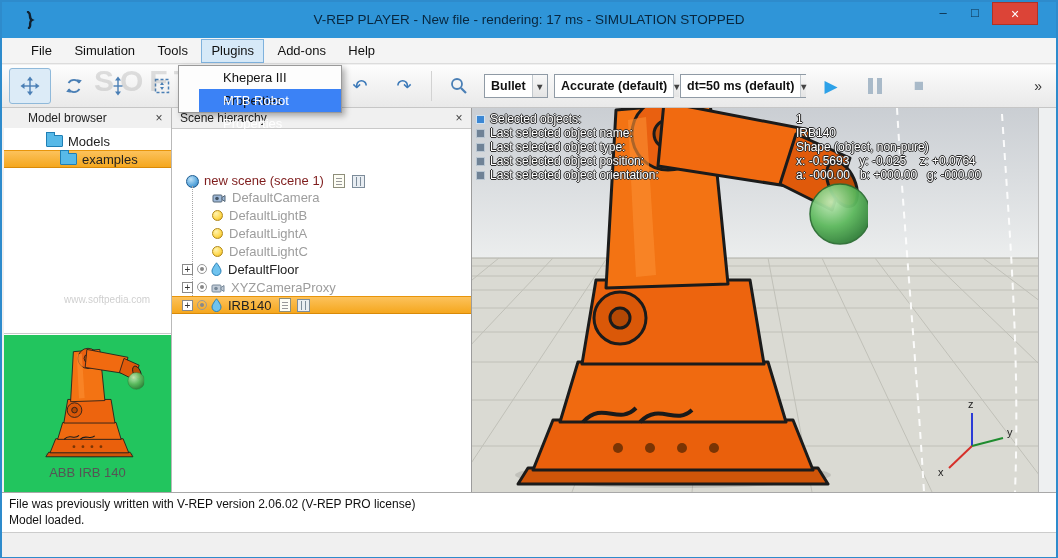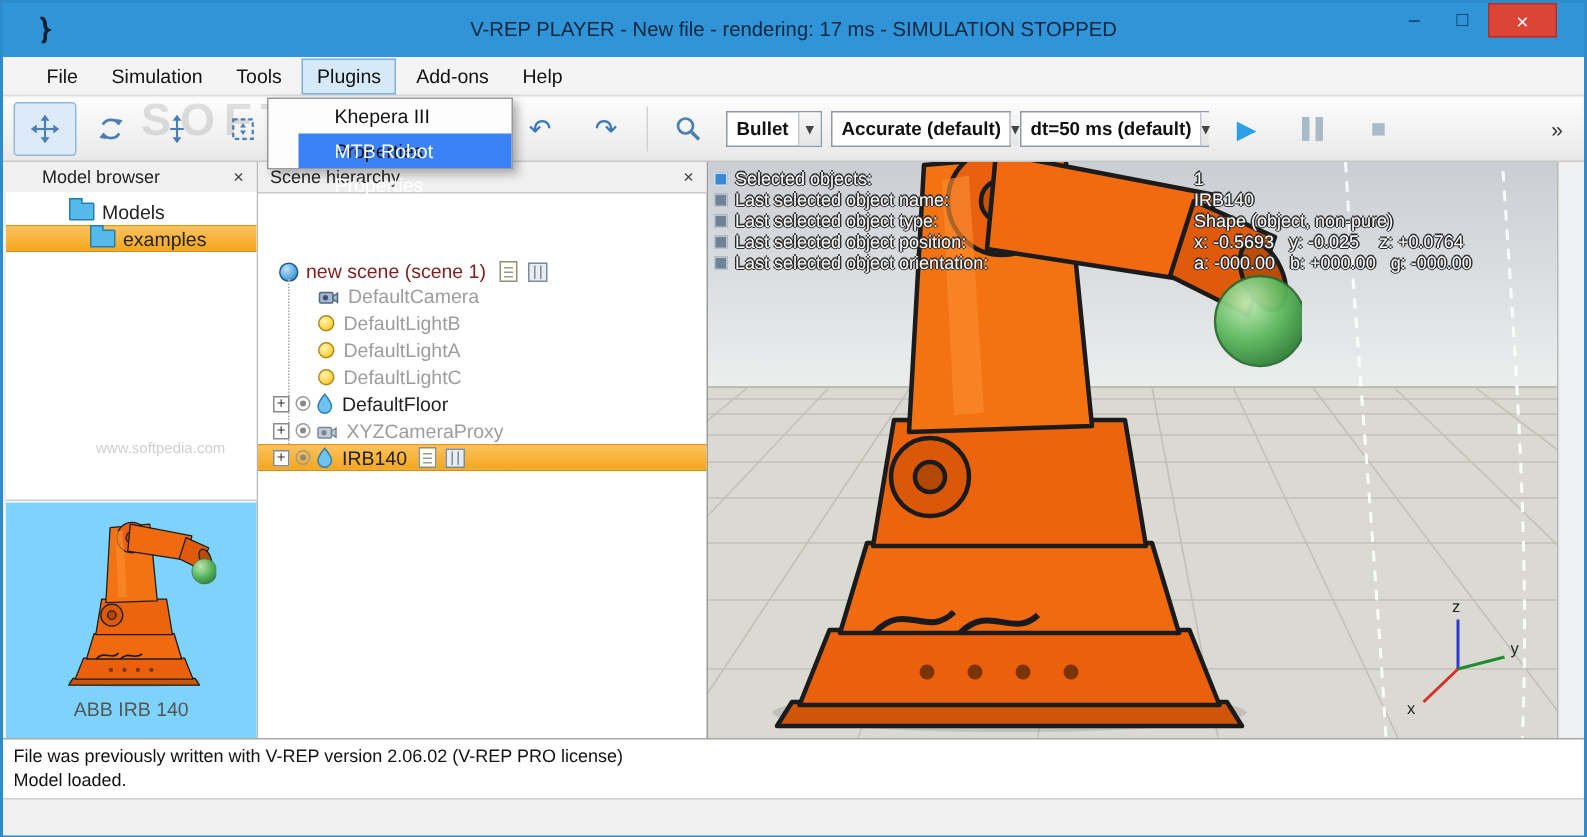--- a/index.html
+++ b/index.html
@@ -49,21 +49,21 @@
 
   .model-browser{position:absolute;left:2px;top:106px;width:168px;height:384px;background:#fff;border-right:1px solid #b9b9b9;box-sizing:border-box;}
   .mb-header{padding-left:24px;}
   .mb-tree{position:absolute;left:0;top:20px;right:0;height:206px;background:#fff;border-bottom:1px solid #c9c9c9;padding-top:4px;box-sizing:border-box;}
   .mb-row{height:18px;display:flex;align-items:center;font-size:13px;color:#222;gap:5px;}
   .mb-row.lvl0{padding-left:42px;}
   .mb-row.lvl1{padding-left:56px;}
   .mb-row.selected{background:linear-gradient(#fcc25c,#f5a71e);border-top:1px solid #e8950a;border-bottom:1px solid #d98a08;box-sizing:border-box;}
   .folder{width:15px;height:10px;background:#57b9e8;border:1px solid #1f7fb5;border-radius:1px;position:relative;flex:0 0 auto;}
   .folder::before{content:"";position:absolute;top:-4px;left:-1px;width:7px;height:3px;background:#57b9e8;border:1px solid #1f7fb5;border-bottom:none;}
-  .mb-preview{position:absolute;left:0;top:227px;right:0;bottom:0;background:#7dd3fc;text-align:center;}
+  .mb-preview{position:absolute;left:0;top:227px;right:0;bottom:0;background:#22c55e;text-align:center;}
   .mb-preview svg{margin-top:6px;}
   .mb-caption{position:absolute;left:0;right:0;bottom:12px;font-size:13px;color:#555;}
 
   .scene-hier{position:absolute;left:170px;top:106px;width:300px;height:384px;background:#fff;border-right:1px solid #9c9c9c;box-sizing:border-box;}
   .sh-tree{padding-top:6px;}
   .sh-root{height:19px;display:flex;align-items:flex-end;gap:5px;padding-left:14px;font-size:13px;color:#7f1d1d;margin-top:34px;}
   .sh-kids{position:relative;}
   .sh-kids::before{content:"";position:absolute;left:20px;top:-2px;height:128px;border-left:1px dotted #a8a8a8;}
   .sh-row{height:18px;display:flex;align-items:center;gap:4px;font-size:13px;color:#222;position:relative;}
   .sh-row.plain{padding-left:40px;}

